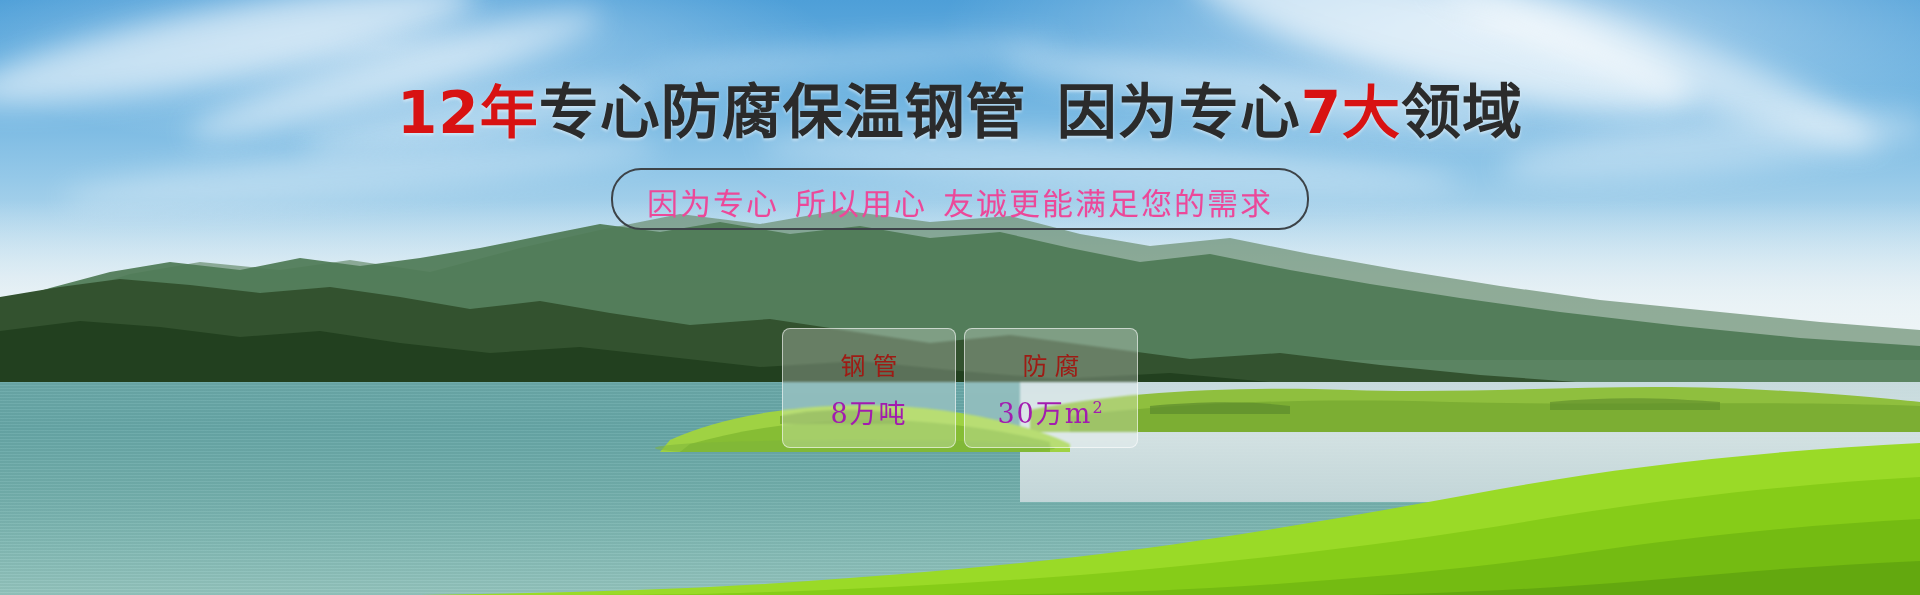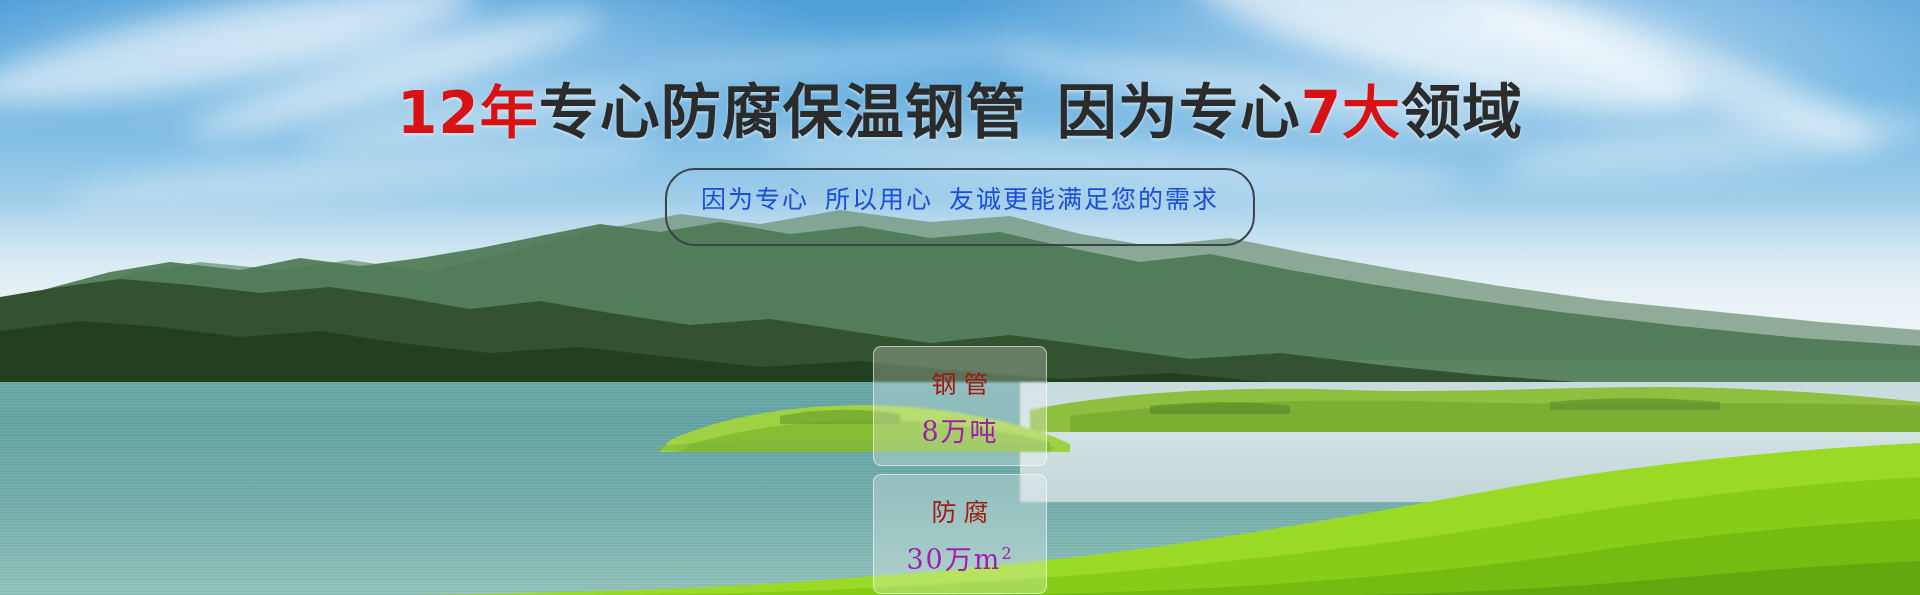--- a/index.html
+++ b/index.html
@@ -122,40 +122,39 @@
     color: #d81212;
     font-size: 58px;
   }
   .headline .gap { display: inline-block; width: 30px; }
 
   .subtitle-pill {
     position: absolute;
     left: 50%;
     top: 168px;
     transform: translateX(-50%);
-    padding: 9px 34px 29px;
+    padding: 9px 34px 4px;
     border: 2px solid #3d4348;
     border-radius: 30px;
-    font-size: 25px;
+    font-size: 31px;
     letter-spacing: 2px;
-    color: #1d4ed8;
+    color: #ec4899;
     white-space: nowrap;
     background: transparent;
   }
   .subtitle-pill .sp { display: inline-block; width: 16px; }
 
   
   .cards {
     position: absolute;
     left: 50%;
-    top: 346px;
+    top: 328px;
     transform: translateX(-50%);
     display: flex;
     gap: 8px;
-    flex-direction: column;
   }
   .card {
     width: 172px;
     height: 118px;
     border-radius: 8px;
     border: 1px solid rgba(255,255,255,0.58);
     background: rgba(255,255,255,0.26);
     display: flex;
     flex-direction: column;
     align-items: center;

